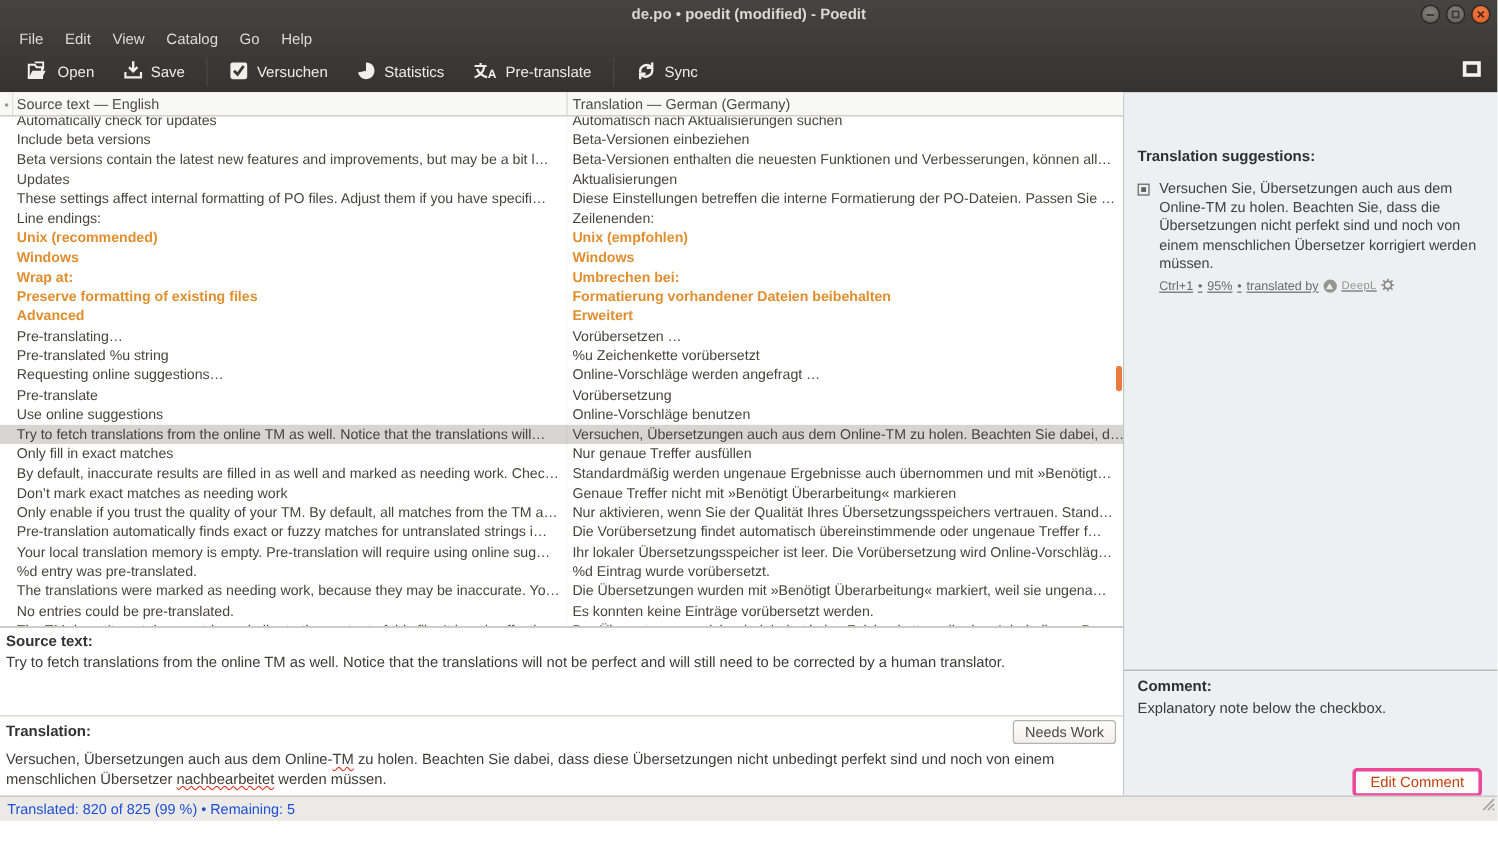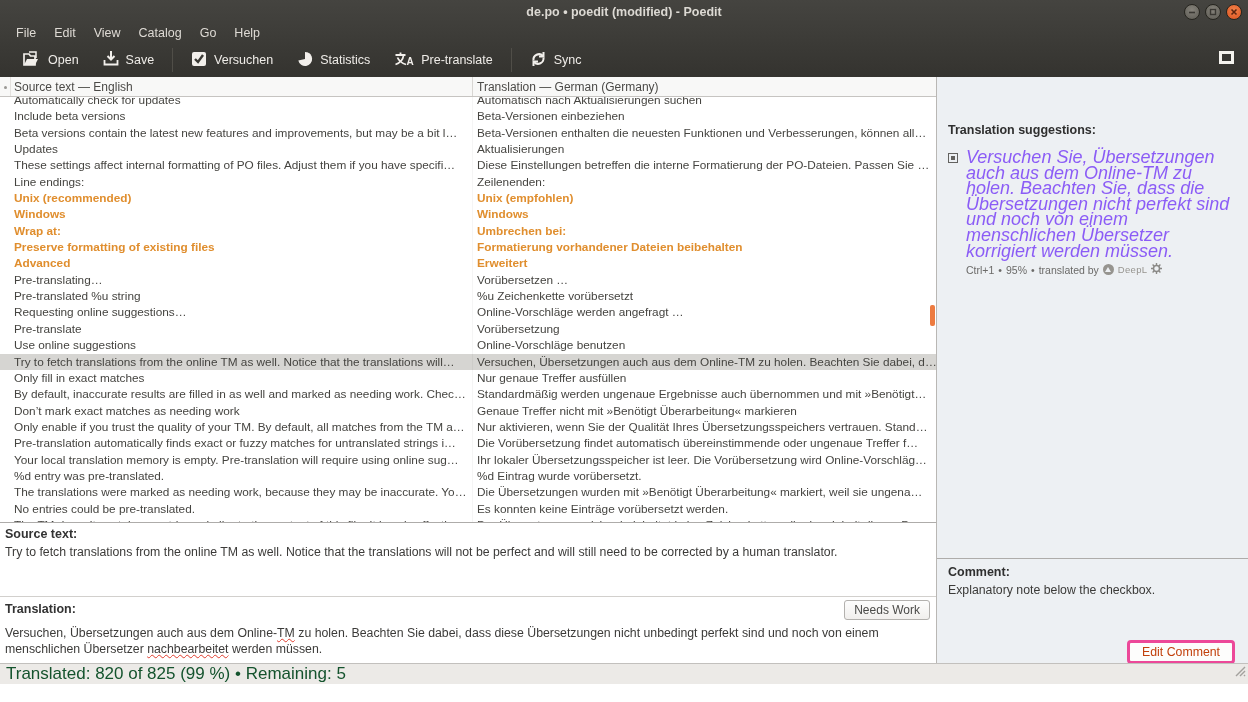--- a/index.html
+++ b/index.html
@@ -67,38 +67,38 @@
 
   
   .sidebar { position:absolute; top:77px; right:0; width:311px; height:604px;
     background:#edf0f3; display:flex; flex-direction:column; }
   .sugg-section { height:445px; padding:10px 11px 0 11px;margin-top:36px; }
   .sidebar h3 { font-size:12.5px; color:#2f2f2f; margin-bottom:13px; }
   .suggestion { display:flex; gap:8px; }
   .sugg-bullet { flex:0 0 auto; margin-top:3px; width:10px; height:10px;
     border:1.5px solid #63625f; display:flex; align-items:center; justify-content:center; }
   .sugg-bullet i { width:4px; height:4px; background:#63625f; }
-  .sugg-text { font-size:18px; color:#8b5cf6; line-height:15.6px;font-style:italic; }
+  .sugg-text { font-size:12px; color:#404040; line-height:15.6px; }
   .sugg-meta { display:flex; align-items:center; gap:4px; font-size:10.5px;
-    color:#6b6a68; margin-top:4px; }
+    color:#6b6a68; margin-top:4px;text-decoration:underline; }
   .deepl-logo { width:11px; height:11px; border-radius:50%; background:#96948f;
     display:inline-flex; align-items:center; justify-content:center; }
   .deepl-logo i { width:0; height:0; border-left:3px solid transparent;
     border-right:3px solid transparent; border-bottom:5px solid #edf0f3; }
   .engine-name { color:#96948f; font-size:9.5px; letter-spacing:0.3px; }
   .comment-section { flex:1; border-top:1px solid #aeacaa; padding:6px 11px; position:relative; }
   .comment-section h3 { margin-bottom:4px; }
   .comment-text { font-size:12.3px; color:#3b3a38; }
   .editcomment-btn { position:absolute; right:13px; bottom:17px; height:24px; padding:0 12px;
     font-size:12.3px; color:#c2410c; background:#fdfdfc; border:3px solid #ec4899;
     border-radius:4px; font-family:inherit;margin-left:48px; }
 
   
   .statusbar { position:absolute; bottom:0; left:0; width:100%; height:21px;
-    background:#eceae7; border-top:1px solid #c2c0bd; font-size:17px; color:#14532d;
+    background:#eceae7; border-top:1px solid #c2c0bd; font-size:12px; color:#1d4ed8;
     line-height:20px; padding-left:6px; }
   .resize-grip { position:absolute; right:2px; bottom:2px; }
 </style>
 </head>
 <body>
 
 <div class="window">
 
   <div class="chrome">
     <div class="titlebar">

